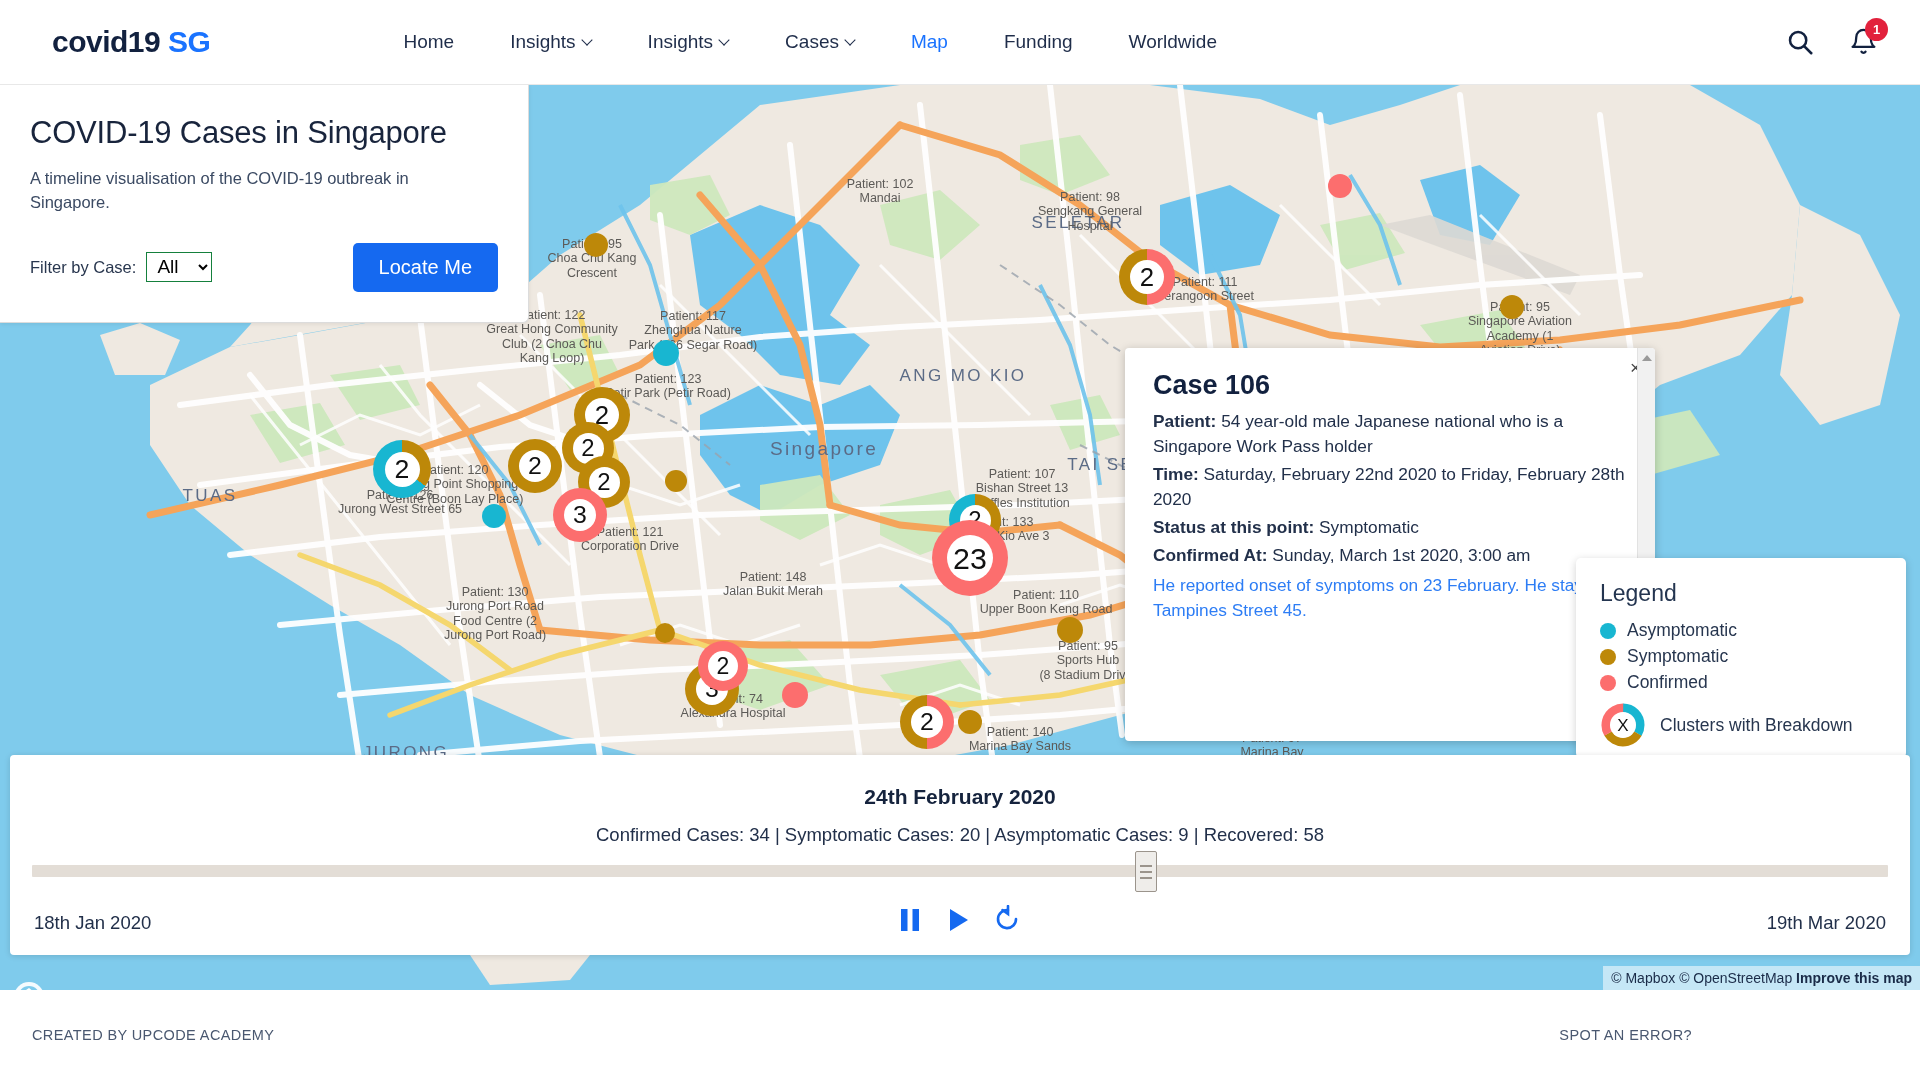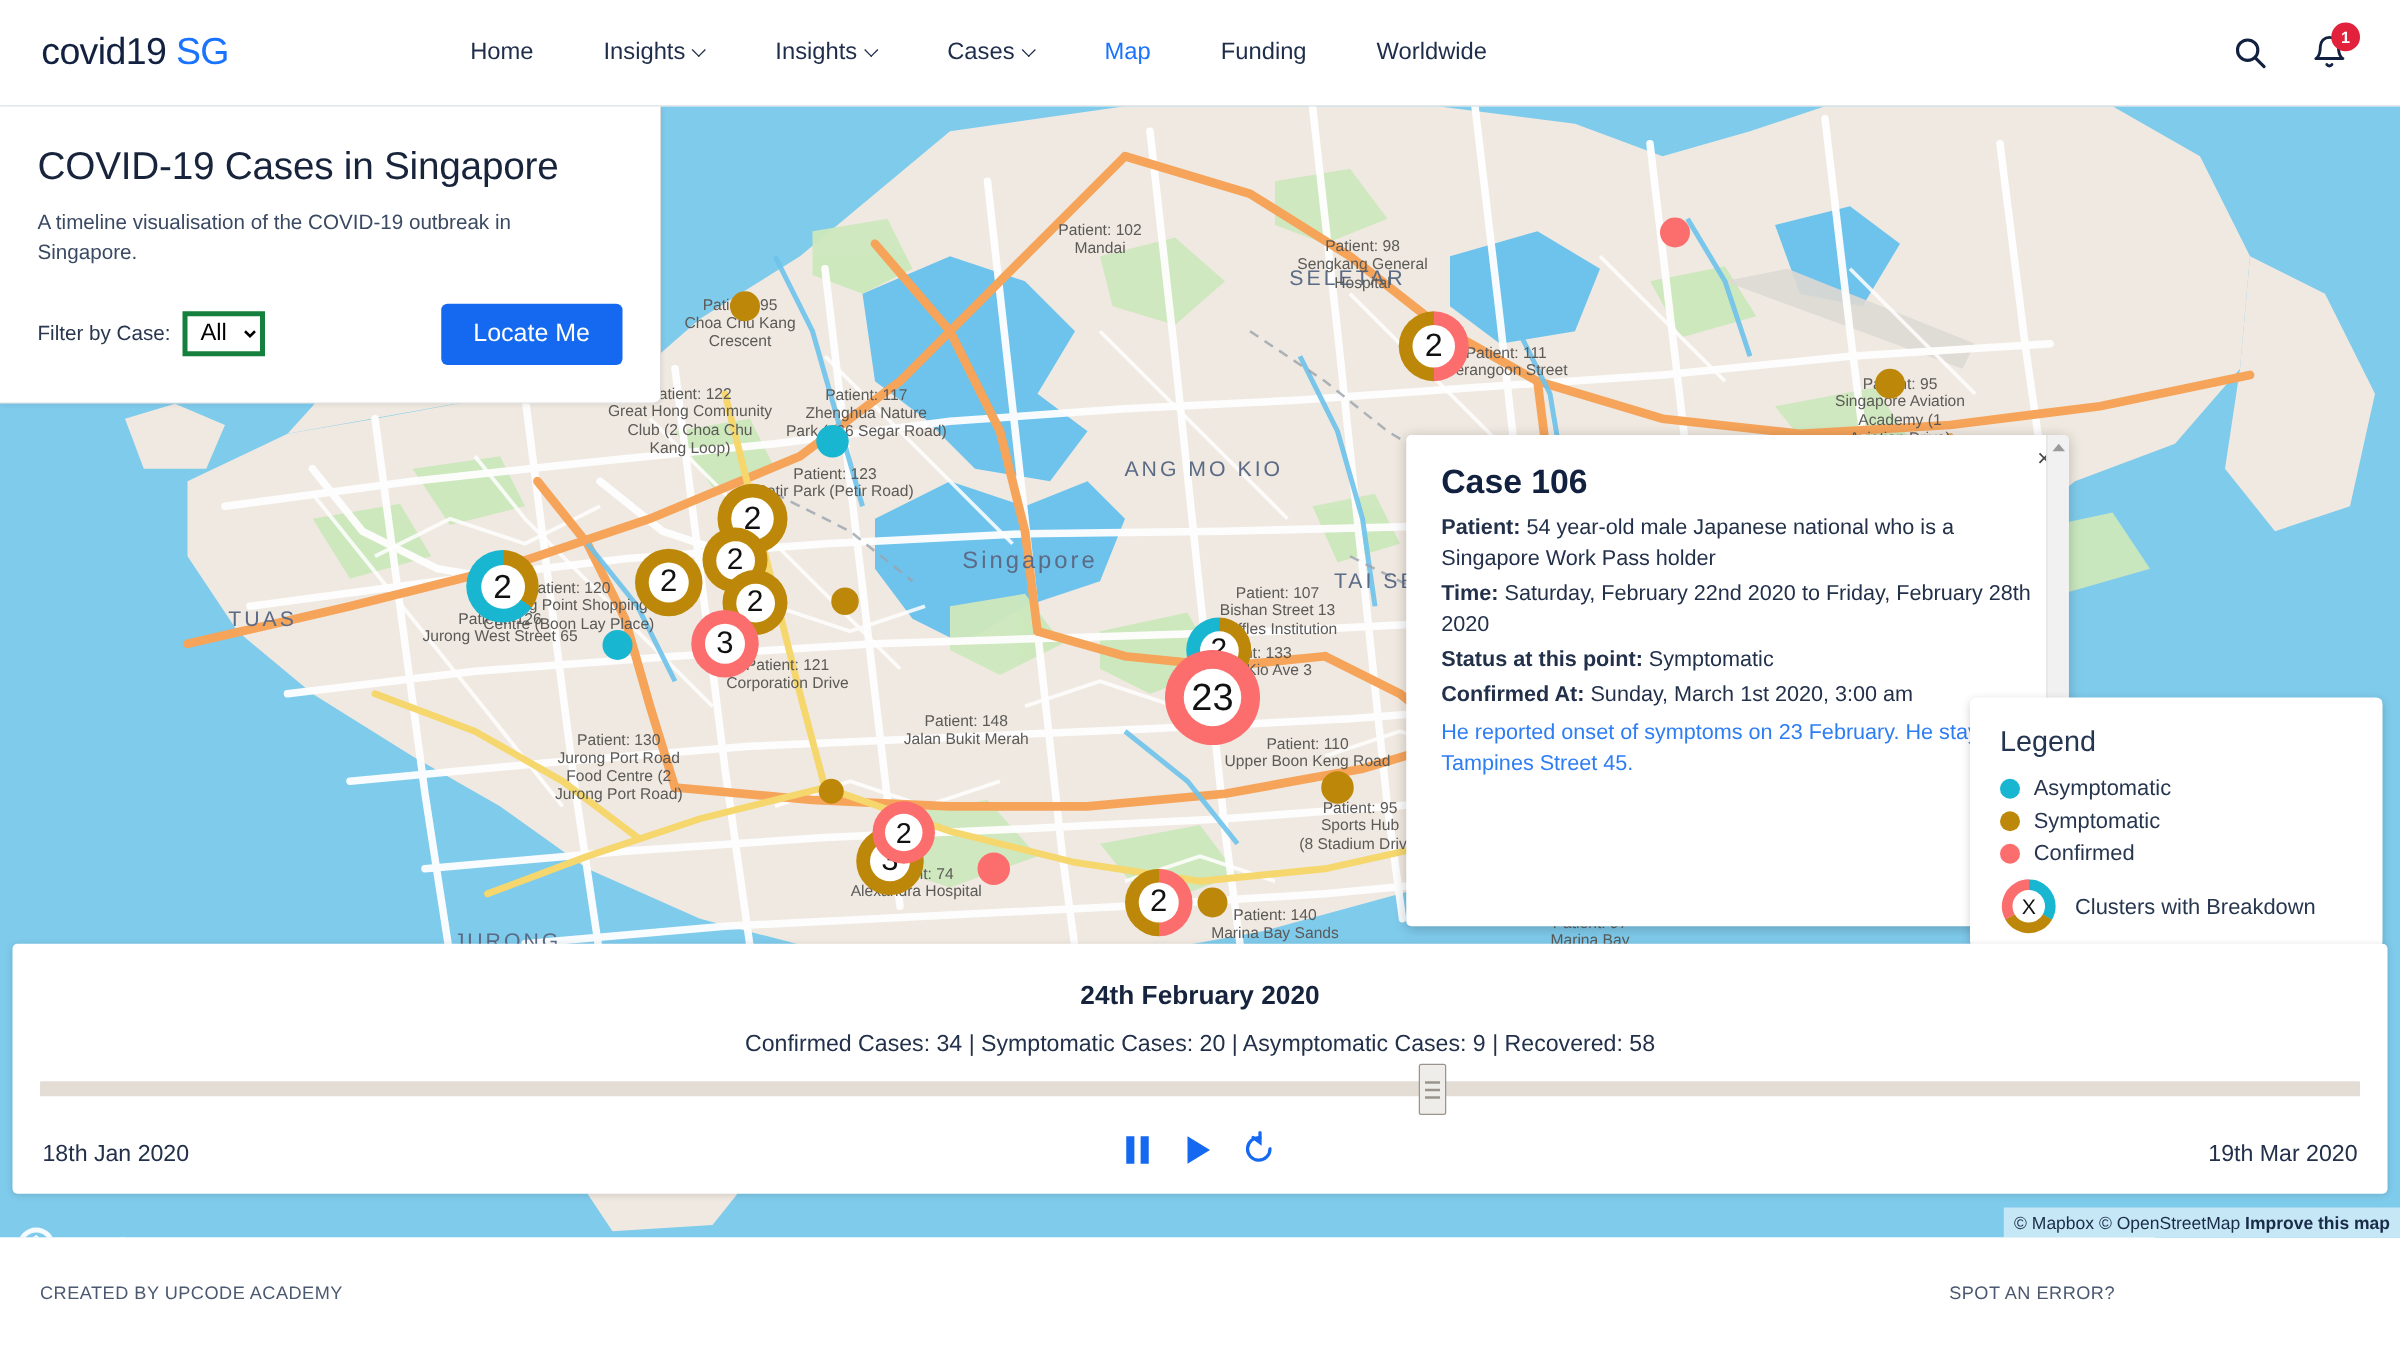--- a/index.html
+++ b/index.html
@@ -10,21 +10,21 @@
     color:#1b2a4a;
   }
   #app { position:relative; width:1920px; height:1080px; }
 
   
   .navbar {
     position:absolute; top:0; left:0; width:1920px; height:85px;
     background:#fff; display:flex; align-items:center;
     border-bottom:1px solid #e8e8e8; z-index:60;
   }
-  .brand { margin-left:33px; font-size:30px; font-weight:normal; letter-spacing:-0.5px; }
+  .brand { margin-left:52px; font-size:30px; font-weight:bold; letter-spacing:-0.5px; }
   .brand .b1 { color:#12213f; }
   .brand .b2 { color:#1a73ff; }
   .navlinks { display:flex; align-items:center; margin-left:165px; gap:0; }
   .navlink {
     font-size:19px; color:#1f2d4a; padding:0 28px; cursor:pointer;
     display:flex; align-items:center; gap:7px; white-space:nowrap;
   }
   .navlink.active { color:#1a73ff; }
   .caret { display:inline-block; width:9px; height:9px; position:relative; top:-2px; }
   .caret::after {
@@ -74,21 +74,21 @@
     background:#fff; border:1px solid #dcdcdc; border-top:none; border-left:none;
     border-radius:0 0 6px 0; padding:30px 30px 0 30px; z-index:30;
     box-shadow:0 1px 4px rgba(0,0,0,.08);
   }
   .info-title { font-size:31px; font-weight:400; color:#18243c; letter-spacing:-0.2px; }
   .info-sub { font-size:16.5px; color:#3b4a63; margin-top:16px; line-height:1.45; max-width:420px; }
   .filter-row { display:flex; align-items:center; margin-top:28px; }
   .filter-label { font-size:16.5px; color:#29374f; }
   .filter-select {
     margin-left:10px; font-size:19px; padding:2px 4px 3px 6px;
-    border:4px solid #15803d; background:#fff; color:#000;
+    border:1px solid #15803d; background:#fff; color:#000;
     font-family:"Liberation Sans", sans-serif; min-width:66px; cursor:pointer;
   }
   .locate-btn {
     margin-left:auto; background:#1569f0; color:#fff; border:none;
     font-size:20px; padding:13px 26px; border-radius:5px; cursor:pointer;
     font-family:"Liberation Sans", sans-serif;
   }
 
   
   .popup {

